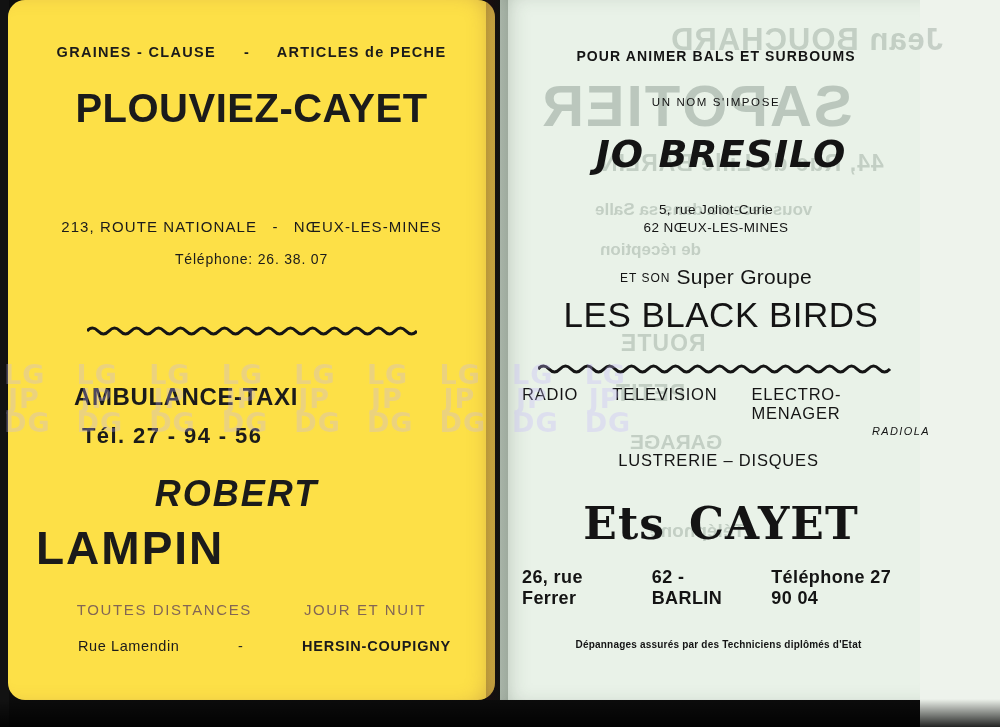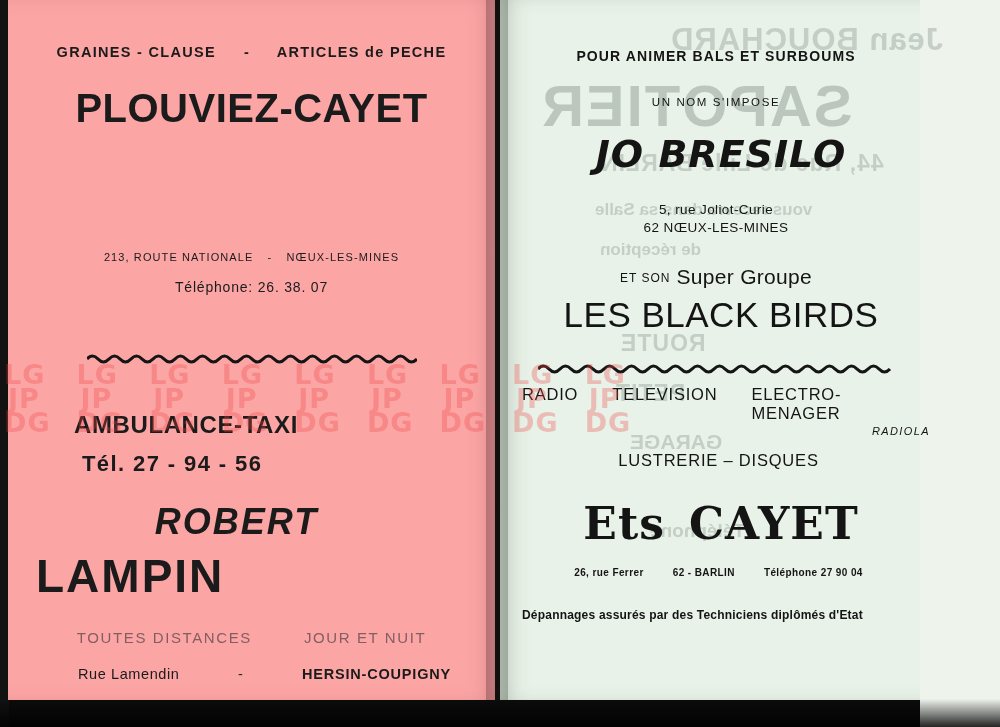--- a/index.html
+++ b/index.html
@@ -21,22 +21,23 @@
     overflow: hidden;
   }
 
   
   .page-left {
     position: absolute;
     left: 8px;
     top: 0;
     width: 487px;
     height: 700px;
-    background: #fca5a5;
+    background: #fde047;
     box-shadow: inset -14px 0 22px -10px rgba(120,60,70,0.35);
+    border-radius: 17px;
   }
   .page-left::after {
     content: "";
     position: absolute;
     right: -9px; top: 0; bottom: 0; width: 18px;
     background: linear-gradient(to right, rgba(60,25,30,0.30), rgba(0,0,0,0.0));
     pointer-events: none;
   }
   .left-inner {
     position: absolute;
@@ -60,22 +61,22 @@
   .l-title {
     text-align: center;
     margin-top: 26px;
     font-size: 40px;
     font-weight: bold;
     letter-spacing: 0.5px;
   }
 
   .l-addr {
     text-align: center;
-    margin-top: 120px;
-    font-size: 11px;
+    margin-top: 87px;
+    font-size: 15px;
     letter-spacing: 1.1px;
   }
   .l-addr .sep { padding: 0 10px; }
   .l-phone {
     text-align: center;
     margin-top: 16px;
     font-size: 14px;
     letter-spacing: 0.8px;
   }
 
@@ -301,30 +302,30 @@
   }
   .r-ets .sp { display: inline-block; width: 24px; }
   .r-contact {
     position: relative;
     display: flex;
     justify-content: center;
     align-items: baseline;
     gap: 29px;
     margin-top: 18px;
     padding-right: 55px;
-    font-size: 10px;
+    font-size: 18px;
     font-weight: bold;
     letter-spacing: 0.4px;
   }
   .r-note {
     position: relative;
-    text-align: left;
+    text-align: center;
     margin-top: 30px;
     padding-right: 55px;
-    font-size: 12px;
+    font-size: 10px;
     font-weight: bold;
     letter-spacing: 0.2px;
   }
 
   
   .watermark {
     position: absolute;
     left: 0; top: 360px;
     width: 1000px; height: 78px;
     pointer-events: none;
@@ -334,21 +335,21 @@
     padding-left: 4px;
     opacity: 0.30;
   }
   .wm-unit {
     display: flex;
     flex-direction: column;
     line-height: 0.9;
     font-family: "DejaVu Sans", sans-serif;
     font-weight: bold;
     font-size: 27px;
-    color: #ef4444;
+    color: #c4b5fd;
     letter-spacing: 1px;
   }
   .wm-unit .r2 { margin-left: 4px; }
 
   
   .bottom-shadow {
     position: absolute;
     left: 0; bottom: 0; width: 1000px; height: 28px;
     background: linear-gradient(to bottom, rgba(0,0,0,0.0), rgba(0,0,0,0.85));
   }

